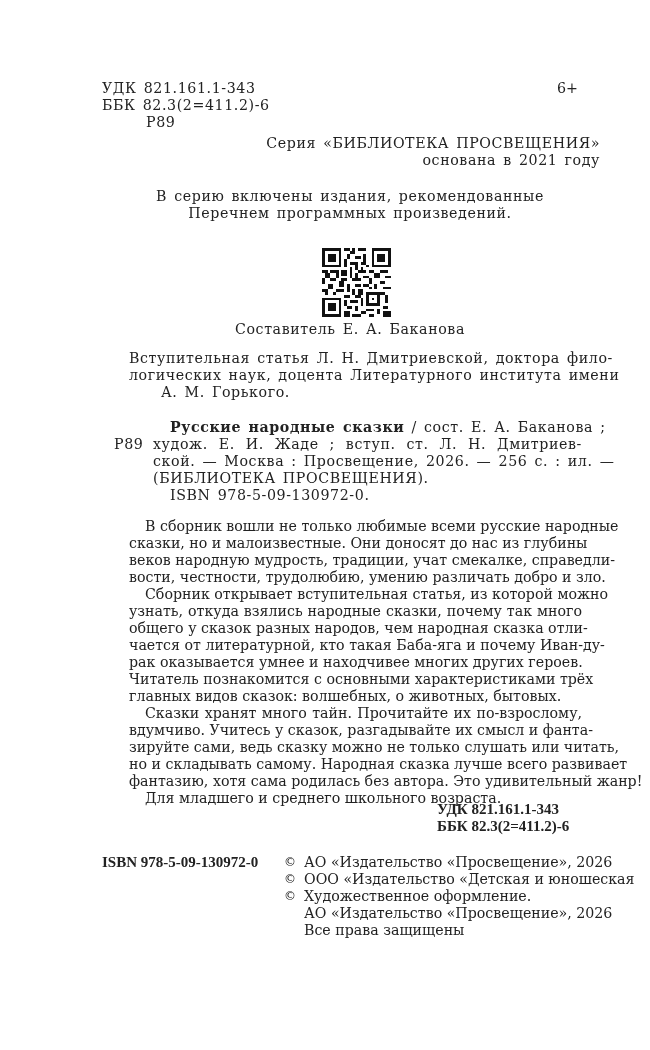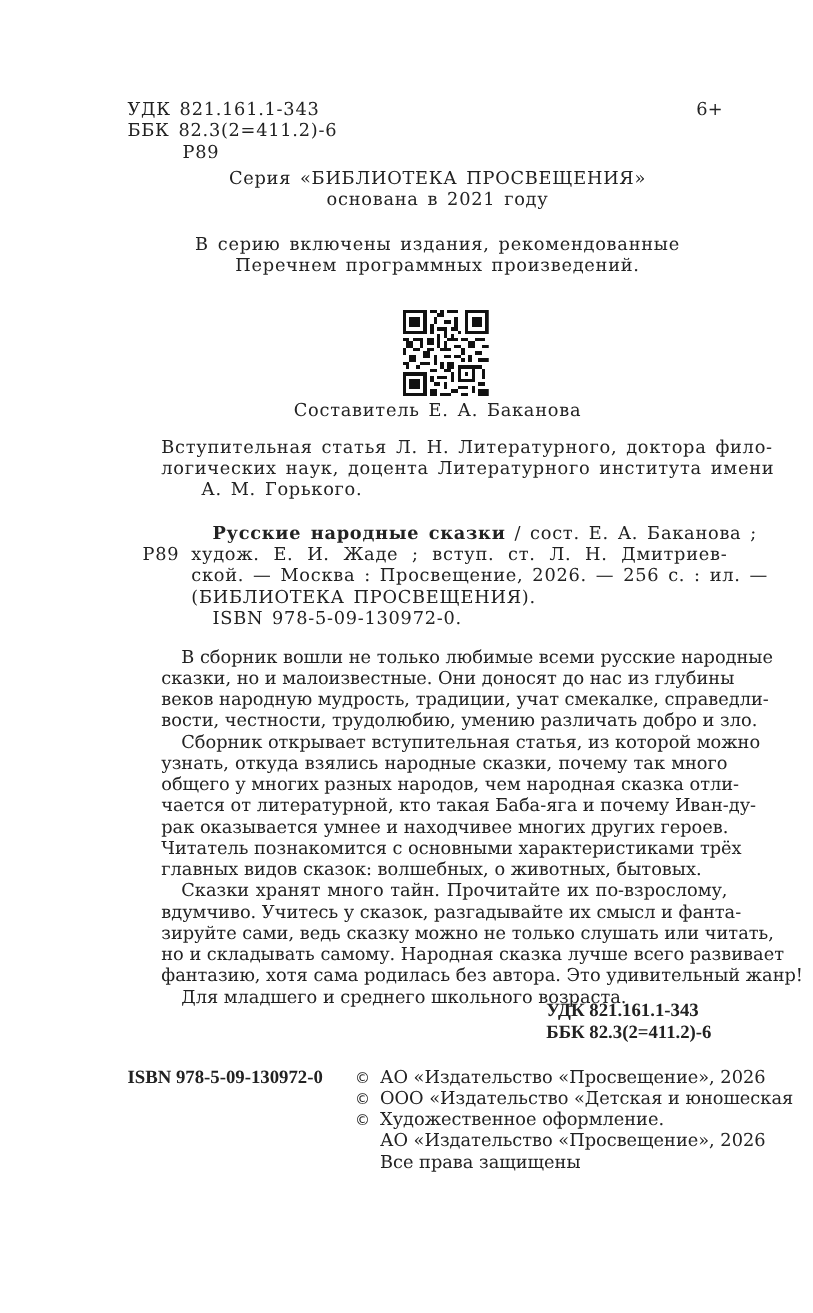--- a/index.html
+++ b/index.html
@@ -12,21 +12,21 @@
   .line { white-space: nowrap; height: 17px; }
   .center { text-align: center; }
   .bold { font-weight: bold; }
   .ital { }
   .sp { letter-spacing: 0.6px; word-spacing: 2px; }
 
   #udk-block { left: 102px; top: 80px; width: 478px; }
   #udk-block .ind { padding-left: 44px; }
   #age { right: 72px; top: 80px; }
 
-  #series { left: 100px; top: 135px; width: 500px; }
+  #series { left: 100px; top: 135px; width: 500px; text-align: right; }
   #recommended { left: 100px; top: 188px; width: 500px; }
 
   #qr { left: 322px; top: 248px; width: 69px; height: 69px; }
 
   #compiler { left: 100px; top: 321px; width: 500px; }
 
   #intro { left: 129px; top: 350px; width: 453px; text-align: justify; }
   #intro .l { display: block; text-align: justify; text-align-last: justify; height: 17px; white-space: nowrap; }
   #intro .l.last { text-align-last: left; margin-left: 32px; }
 
@@ -155,21 +155,21 @@
     </g>
   </svg>
 </div>
 
 <div id="compiler" class="abs center line sp">
   <span>Составитель</span>
   <span class="ital">Е. А. Баканова</span>
 </div>
 
 <div id="intro" class="abs sp">
-  <span class="l"><span>Вступительная статья</span> <span class="ital">Л. Н. Литературного</span><span>, доктора фило-</span></span>
+  <span class="l"><span>Вступительная статья</span> <span class="ital">Л. Н. Дмитриевской</span><span>, доктора фило-</span></span>
   <span class="l">логических наук, доцента Литературного института имени</span>
   <span class="l last">А. М. Горького.</span>
 </div>
 
 <div id="biblio" class="abs sp">
   <div class="row">
     <span class="txt first"><span class="bold">Русские народные сказки</span><span> / сост. Е. А. Баканова ;</span></span>
   </div>
   <div class="row">
     <span class="code">Р89</span>
@@ -186,21 +186,21 @@
     </div>
 </div>
 
 <div id="annotation" class="abs">
   <div class="l ind">В сборник вошли не только любимые всеми русские народные</div>
   <div class="l">сказки, но и малоизвестные. Они доносят до нас из глубины</div>
   <div class="l">веков народную мудрость, традиции, учат смекалке, справедли-</div>
   <div class="l last">вости, честности, трудолюбию, умению различать добро и зло.</div>
   <div class="l ind">Сборник открывает вступительная статья, из которой можно</div>
   <div class="l">узнать, откуда взялись народные сказки, почему так много</div>
-  <div class="l">общего у многих разных народов, чем народная сказка отли-</div>
+  <div class="l">общего у сказок разных народов, чем народная сказка отли-</div>
   <div class="l">чается от литературной, кто такая Баба-яга и почему Иван-ду-</div>
   <div class="l">рак оказывается умнее и находчивее многих других героев.</div>
   <div class="l">Читатель познакомится с основными характеристиками трёх</div>
   <div class="l last">главных видов сказок: волшебных, о животных, бытовых.</div>
   <div class="l ind">Сказки хранят много тайн. Прочитайте их по-взрослому,</div>
   <div class="l">вдумчиво. Учитесь у сказок, разгадывайте их смысл и фанта-</div>
   <div class="l">зируйте сами, ведь сказку можно не только слушать или читать,</div>
   <div class="l">но и складывать самому. Народная сказка лучше всего развивает</div>
   <div class="l">фантазию, хотя сама родилась без автора. Это удивительный жанр!</div>
   <div class="l ind last">Для младшего и среднего школьного возраста.</div>

